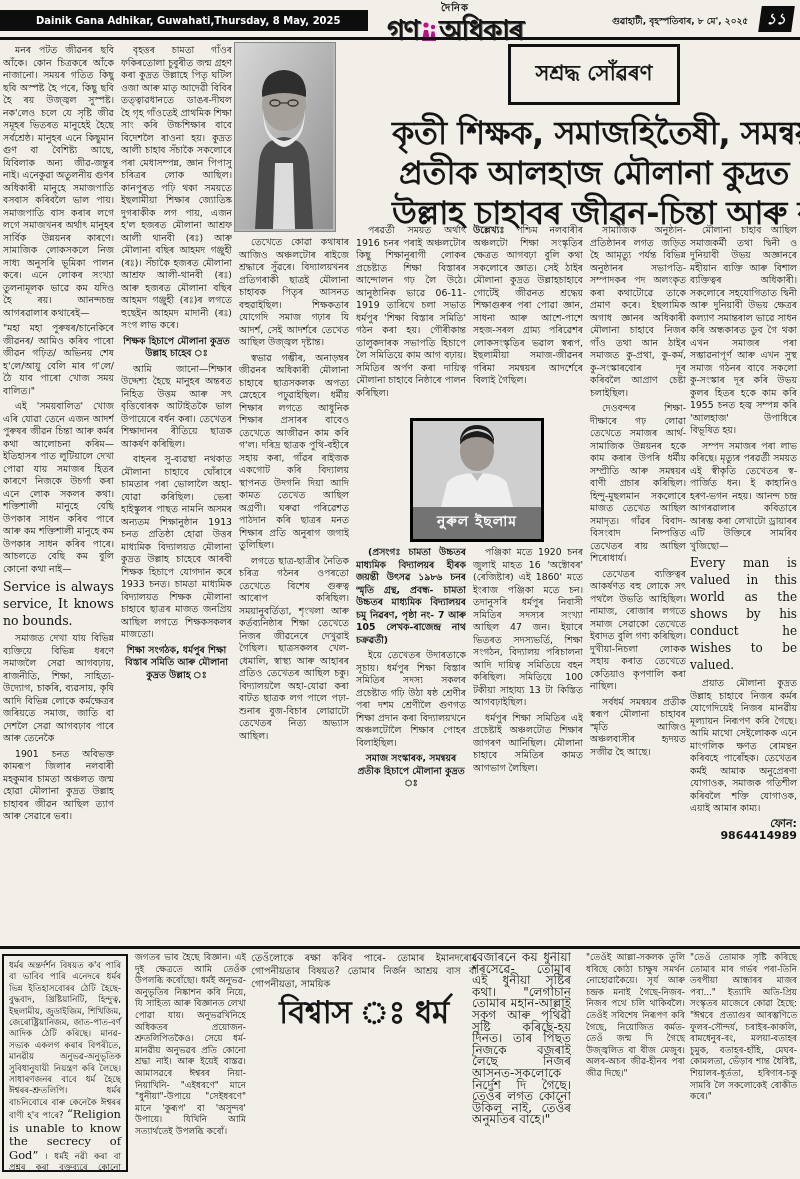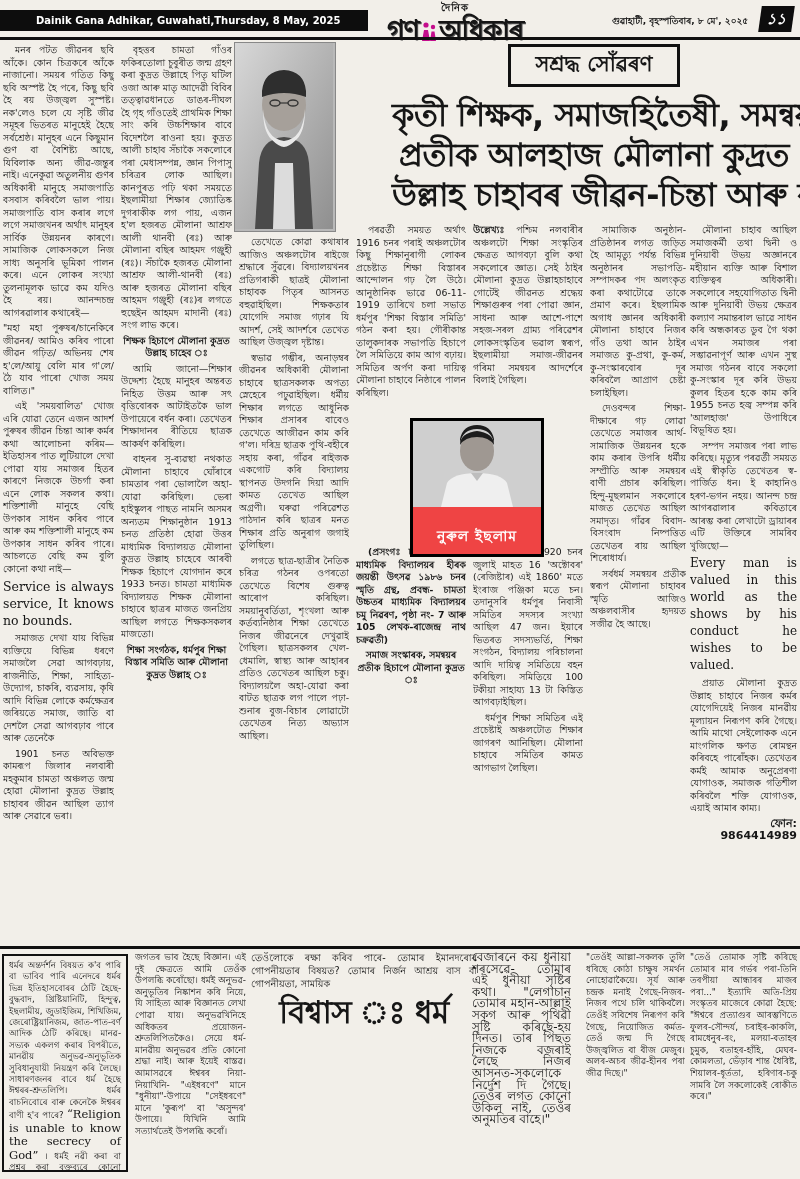--- a/index.html
+++ b/index.html
@@ -23,29 +23,29 @@
   .col{position:absolute;overflow:hidden;font-size:9.3px;line-height:12.5px;text-align:justify;}
   .col p{margin:0 0 3px 0;text-indent:12px;}
   .col p.noind{text-indent:0;}
   .subhead{font-weight:bold;text-align:center;text-indent:0 !important;margin:2px 0 2px 0;}
   .srcnote{font-weight:bold;}
   .enq{font-family:"DejaVu Serif",serif;font-size:12.5px;line-height:17px;text-indent:0 !important;}
   .poem{text-indent:0 !important;}
   .phone{font-weight:bold;font-size:11px;text-align:right;text-indent:0 !important;margin-top:4px;}
   
   .headblock{position:absolute;left:392px;top:44px;width:404px;text-align:center;}
-  .kickerbox{display:inline-block;border:3px solid #111;padding:1px 24px;font-size:21px;font-weight:bold;margin-bottom:8px;}
+  .kickerbox{display:inline-block;border:3px solid #111;padding:10px 24px;font-size:21px;font-weight:bold;margin-bottom:8px;}
   .bigline{font-size:32px;font-weight:800;line-height:40px;letter-spacing:-0.5px;white-space:nowrap;}
   
   .mainphoto{position:absolute;left:234px;top:42px;width:100px;height:188px;border:1px solid #888;
              background:#b9b9b9;}
   .authorfig{position:absolute;left:410px;top:418px;width:134px;background:#000;border:3px solid #000;box-sizing:border-box;}
   .authorfig .ph{display:block;width:100%;height:86px;background:#cfcfcf;}
-  .authorfig .cap{background:#ef4444;color:#fff;font-size:14px;font-weight:bold;text-align:center;
-                  padding:18px 0 5px 0;letter-spacing:1px;}
+  .authorfig .cap{background:#737373;color:#fff;font-size:14px;font-weight:bold;text-align:center;
+                  padding:3px 0 5px 0;letter-spacing:1px;}
   
   .srule{position:absolute;left:0;top:946px;width:800px;height:3px;background:#111;}
   .botbox{position:absolute;left:2px;top:954px;width:126px;height:218px;border:2px solid #111;
           box-sizing:border-box;padding:4px 5px;overflow:hidden;font-size:8.6px;line-height:11.4px;text-align:justify;}
   .botbox .enq{font-size:11.5px;line-height:13.5px;}
   .bhead{font-size:31px;font-weight:800;line-height:38px;text-align:center;letter-spacing:-0.5px;}
 </style>
 </head>
 <body>
 
@@ -117,20 +117,21 @@
     <p>তেখেতে কোৱা কথাষাৰ আজিও অঞ্চলটোৰ ৰাইজে শ্ৰদ্ধাৰে সুঁৱৰে। বিদ্যালয়খনৰ প্ৰতিগৰাকী ছাত্ৰই মৌলানা চাহাবক পিতৃৰ আসনত বহুৱাইছিল। শিক্ষকতাৰ যোগেদি সমাজ গঢ়াৰ যি আদৰ্শ, সেই আদৰ্শৰে তেখেত আছিল উজ্জ্বল দৃষ্টান্ত।</p>
     <p>স্বভাৱ গম্ভীৰ, অনাড়ম্বৰ জীৱনৰ অধিকাৰী মৌলানা চাহাবে ছাত্ৰসকলক অপত্য স্নেহেৰে পঢ়ুৱাইছিল। ধৰ্মীয় শিক্ষাৰ লগতে আধুনিক শিক্ষাৰ প্ৰসাৰৰ বাবেও তেখেতে আজীৱন কাম কৰি গ'ল। দৰিদ্ৰ ছাত্ৰক পুথি-বহীৰে সহায় কৰা, গাঁৱৰ ৰাইজক একগোট কৰি বিদ্যালয় স্থাপনত উদগনি দিয়া আদি কামত তেখেত আছিল অগ্ৰণী। ঘৰুৱা পৰিৱেশত পাঠদান কৰি ছাত্ৰৰ মনত শিক্ষাৰ প্ৰতি অনুৰাগ জগাই তুলিছিল।</p>
     <p>লগতে ছাত্ৰ-ছাত্ৰীৰ নৈতিক চৰিত্ৰ গঠনৰ ওপৰতো তেখেতে বিশেষ গুৰুত্ব আৰোপ কৰিছিল। সময়ানুবৰ্তিতা, শৃংখলা আৰু কৰ্তব্যনিষ্ঠাৰ শিক্ষা তেখেতে নিজৰ জীৱনেৰে দেখুৱাই গৈছিল। ছাত্ৰসকলৰ খেল-ধেমালি, স্বাস্থ্য আৰু আহাৰৰ প্ৰতিও তেখেতৰ আছিল চকু। বিদ্যালয়লৈ অহা-যোৱা কৰা বাটত ছাত্ৰক লগ পালে পঢ়া-শুনাৰ বুজ-বিচাৰ লোৱাটো তেখেতৰ নিত্য অভ্যাস আছিল।</p>
   </div>
 
   <div class="col" style="left:356px;top:224px;width:110px;height:190px;">
     <p>পৰৱৰ্তী সময়ত অৰ্থাৎ 1916 চনৰ পৰাই অঞ্চলটোৰ কিছু শিক্ষানুৰাগী লোকৰ প্ৰচেষ্টাত শিক্ষা বিস্তাৰৰ আন্দোলন গঢ় লৈ উঠে। আনুষ্ঠানিক ভাৱে 06-11-1919 তাৰিখে চলা সভাত ধৰ্মপুৰ 'শিক্ষা বিস্তাৰ সমিতি' গঠন কৰা হয়। গৌৰীকান্ত তালুকদাৰক সভাপতি হিচাপে লৈ সমিতিয়ে কাম আগ বঢ়ায়। সমিতিৰ অৰ্পণ কৰা দায়িত্ব মৌলানা চাহাবে নিষ্ঠাৰে পালন কৰিছিল।</p>
   </div>
   <div class="col" style="left:356px;top:546px;width:110px;height:398px;">
     <p class="srcnote">(প্ৰসংগঃ চামতা উচ্চতৰ মাধ্যমিক বিদ্যালয়ৰ হীৰক জয়ন্তী উৎসৱ ১৯৮৬ চনৰ স্মৃতি গ্ৰন্থ, প্ৰবন্ধ- চামতা উচ্চতৰ মাধ্যমিক বিদ্যালয়ৰ চমু নিৱৰণ, পৃষ্ঠা নং- 7 আৰু 105 লেখক-ৰাজেন্দ্ৰ নাথ চক্ৰৱৰ্তী)</p>
+    <p>ইয়ে তেখেতৰ উদাৰতাকে সূচায়। ধৰ্মপুৰ শিক্ষা বিস্তাৰ সমিতিৰ সদস্য সকলৰ প্ৰচেষ্টাত গঢ়ি উঠা ষষ্ঠ শ্ৰেণীৰ পৰা দশম শ্ৰেণীলৈ গুণগত শিক্ষা প্ৰদান কৰা বিদ্যালয়খনে অঞ্চলটোলৈ শিক্ষাৰ পোহৰ বিলাইছিল।</p>
     <p class="subhead">সমাজ সংস্কাৰক, সমন্বয়ৰ প্ৰতীক হিচাপে মৌলানা কুদ্ৰত ঃ</p>
   </div>
 
   <div class="col" style="left:473px;top:224px;width:110px;height:190px;">
     <p class="noind"><b>উল্লেখ্যঃ</b> <span>পশ্চিম নলবাৰীৰ অঞ্চলটো শিক্ষা সংস্কৃতিৰ ক্ষেত্ৰত আগবঢ়া বুলি কথা সকলোৰে জ্ঞাত। সেই ঠাইৰ মৌলানা কুদ্ৰত উল্লাহচাহাবে গোটেই জীৱনত শ্ৰদ্ধেয় শিক্ষাগুৰুৰ পৰা পোৱা জ্ঞান, সাধনা আৰু আশে-পাশে সহজ-সৰল গ্ৰাম্য পৰিৱেশৰ লোকসংস্কৃতিৰ ভৱাল স্বৰূপ, ইছলামীয়া সমাজ-জীৱনৰ গৰিমা সমন্বয়ৰ আদৰ্শেৰে বিলাই গৈছিল।</span></p>
   </div>
   <div class="col" style="left:473px;top:546px;width:110px;height:398px;">
     <p>পঞ্জিকা মতে 1920 চনৰ জুলাই মাহত 16 'অক্টোবৰ' (ৰেজিষ্টাৰ) এই 1860' মতে ইংৰাজ পঞ্জিকা মতে চন। তদানুসৰি ধৰ্মপুৰ নিবাসী সমিতিৰ সদস্যৰ সংখ্যা আছিল 47 জন। ইয়াৰে ভিতৰত সদস্যভৰ্তি, শিক্ষা সংগঠন, বিদ্যালয় পৰিচালনা আদি দায়িত্ব সমিতিয়ে বহন কৰিছিল। সমিতিয়ে 100 টকীয়া সাহায্য 13 টা কিস্তিত আগবঢ়াইছিল।</p>
     <p>ধৰ্মপুৰ শিক্ষা সমিতিৰ এই প্ৰচেষ্টাই অঞ্চলটোত শিক্ষাৰ জাগৰণ আনিছিল। মৌলানা চাহাবে সমিতিৰ কামত আগভাগ লৈছিল।</p>
   </div>
@@ -143,20 +144,21 @@
       <ellipse cx="64" cy="30" rx="17" ry="20" fill="#9f9892"></ellipse>
       <path d="M47 22 Q50 8 64 8 Q78 8 81 22 L81 18 Q78 4 64 4 Q50 4 47 18 Z" fill="#1c1c1c"></path>
       <path d="M47 24 Q47 12 64 10 Q81 12 81 24 Q76 16 64 16 Q52 16 47 24 Z" fill="#1c1c1c"></path>
     </svg>
     <div class="cap">নুৰুল ইছলাম</div>
   </div>
 
   <div class="col" style="left:590px;top:224px;width:96px;height:720px;">
     <p>সামাজিক অনুষ্ঠান-প্ৰতিষ্ঠানৰ লগত জড়িত হৈ আমৃত্যু পৰ্যন্ত বিভিন্ন অনুষ্ঠানৰ সভাপতি-সম্পাদকৰ পদ অলংকৃত কৰা কথাটোৱে তাকে প্ৰমাণ কৰে। ইছলামিক অগাধ জ্ঞানৰ অধিকাৰী মৌলানা চাহাবে নিজৰ গাঁও তথা আন ঠাইৰ সমাজত কু-প্ৰথা, কু-কৰ্ম, কু-সংস্কাৰবোৰ দূৰ কৰিবলৈ আপ্ৰাণ চেষ্টা চলাইছিল।</p>
     <p>দেওবন্দৰ শিক্ষা-দীক্ষাৰে গঢ় লোৱা তেখেতে সমাজৰ আৰ্থ-সামাজিক উন্নয়নৰ হকে কাম কৰাৰ উপৰি ধৰ্মীয় সম্প্ৰীতি আৰু সমন্বয়ৰ বাণী প্ৰচাৰ কৰিছিল। হিন্দু-মুছলমান সকলোৰে মাজত তেখেত আছিল সমাদৃত। গাঁৱৰ বিবাদ-বিসংবাদ নিষ্পত্তিত তেখেতৰ ৰায় আছিল শিৰোধাৰ্য।</p>
+    <p>তেখেতৰ ব্যক্তিত্বৰ আকৰ্ষণত বহু লোকে সৎ পথলৈ উভতি আহিছিল। নামাজ, ৰোজাৰ লগতে সমাজ সেৱাকো তেখেতে ইবাদত বুলি গণ্য কৰিছিল। দুখীয়া-নিচলা লোকক সহায় কৰাত তেখেতে কেতিয়াও কৃপণালি কৰা নাছিল।</p>
     <p>সৰ্বধৰ্ম সমন্বয়ৰ প্ৰতীক স্বৰূপ মৌলানা চাহাবৰ স্মৃতি আজিও অঞ্চলবাসীৰ হৃদয়ত সজীৱ হৈ আছে।</p>
   </div>
 
   <div class="col" style="left:690px;top:224px;width:107px;height:720px;">
     <p>মৌলানা চাহাব আছিল সমাজকৰ্মী তথা দ্বিনী ও দুনিয়াবী উভয় অজ্ঞানৰে মহীয়ান ব্যক্তি আৰু বিশাল ব্যক্তিত্বৰ অধিকাৰী। সকলোৰে সহযোগিতাত দ্বিনী আৰু দুনিয়াবী উভয় ক্ষেত্ৰৰ কল্যাণ সমান্তৰাল ভাৱে সাধন কৰি অন্ধকাৰত ডুব গৈ থকা এখন সমাজৰ পৰা সম্ভাৱনাপূৰ্ণ আৰু এখন সুস্থ সমাজ গঠনৰ বাবে সকলো কু-সংস্কাৰ দূৰ কৰি উভয় কুলৰ হিতৰ হকে কাম কৰি 1955 চনত হজ্ব সম্পন্ন কৰি 'আলহাজ' উপাধিৰে বিভূষিত হয়।</p>
     <p>সম্পদ সমাজৰ পৰা লাভ কৰিছে। মৃত্যুৰ পৰৱৰ্তী সময়ত এই স্বীকৃতি তেখেতৰ স্ব-পাৰ্জিত ধন। ই কাহানিও হৰণ-ভগন নহয়। আনন্দ চন্দ্ৰ আগৰৱালাৰ কবিতাৰে আৰম্ভ কৰা লেখাটো ড্ৰায়াৰৰ এটি উক্তিৰে সামৰিব খুজিছো—</p>
     <p class="enq" style="font-size:12px;">Every man is valued in this world as the shows by his conduct he wishes to be valued.</p>
     <p>প্ৰয়াত মৌলানা কুদ্ৰত উল্লাহ চাহাবে নিজৰ কৰ্মৰ যোগেদিয়েই নিজৰ মানৱীয় মূল্যায়ন নিৰূপণ কৰি গৈছে। আমি মাথো সেইলোকক এনে মাংগলিক ক্ষণত ৰোমন্থন কৰিবহে পাৰোঁহক। তেখেতৰ কৰ্মই আমাক অনুপ্ৰেৰণা যোগাওক, সমাজক গতিশীল কৰিবলৈ শক্তি যোগাওক, এয়াই আমাৰ কাম্য।</p>
     <p class="phone">ফোন: 9864414989</p>
   </div>

